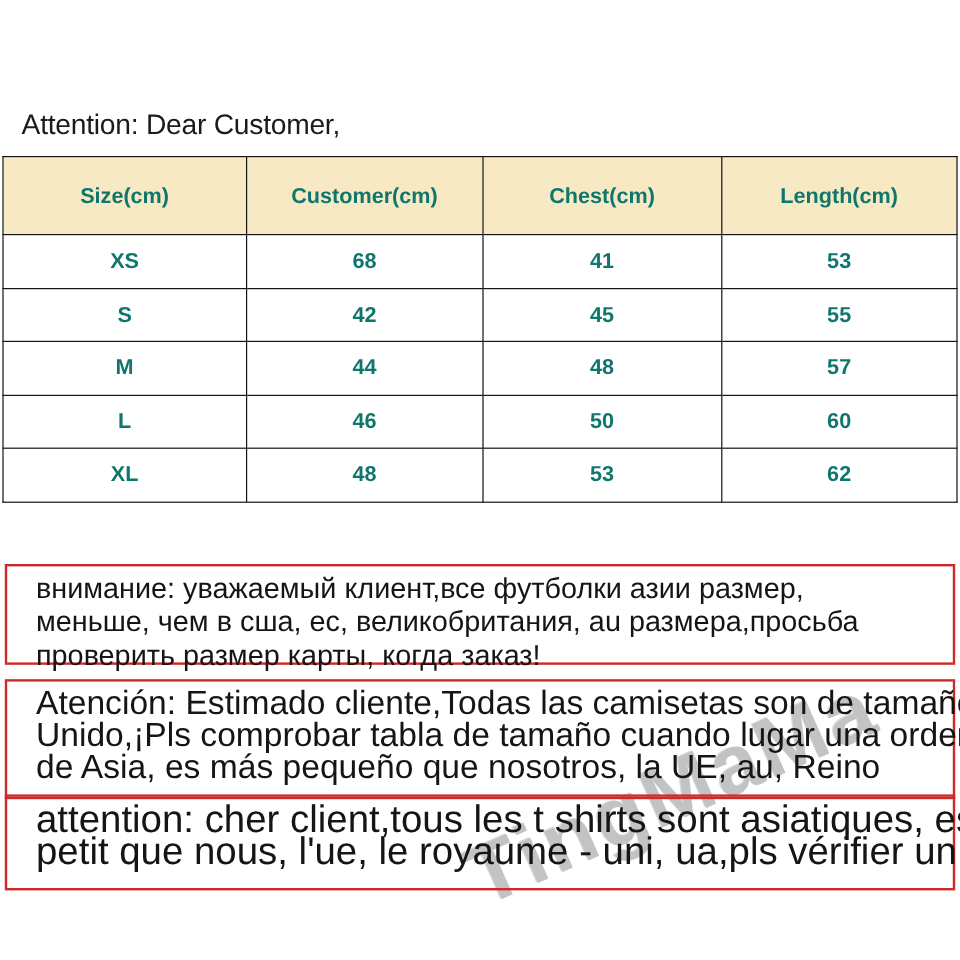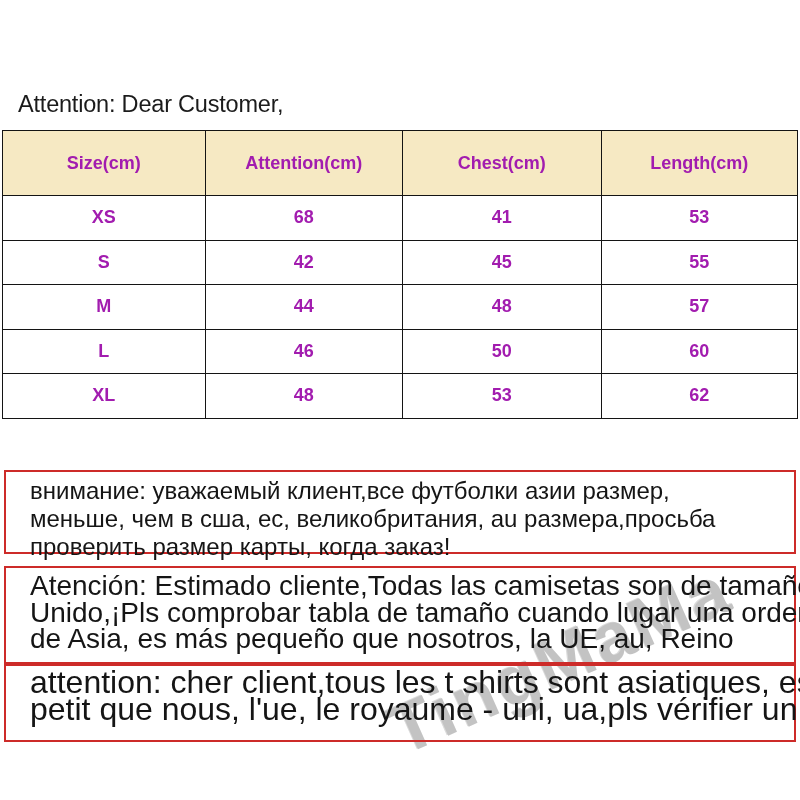--- a/index.html
+++ b/index.html
@@ -33,21 +33,21 @@
     table-layout: fixed;
     z-index: 3;
     background: #ffffff;
   }
   .size-table th, .size-table td {
     border: 1.5px solid #141414;
     text-align: center;
     vertical-align: middle;
     font-weight: bold;
     font-size: 18px;
-    color: #a21caf;
+    color: #0f766e;
   }
   .size-table th {
     background: #f6e9c3;
     height: 62px;
   }
   .size-table td {
     background: #ffffff;
     height: 41.5px;
   }
   .size-table .c1 { width: 25.5%; }
@@ -95,21 +95,21 @@
 <div class="top-note">
   <div>Attention: Dear Customer,</div>
   <div>All T shirts are  Asian Size ,is smaller than US,EU,UK,AU size,</div>
   <div>pls check size chart when Place an order!</div>
 </div>
 
 <table class="size-table">
   <thead>
     <tr>
       <th class="c1">Size(cm)</th>
-      <th class="c2">Attention(cm)</th>
+      <th class="c2">Customer(cm)</th>
       <th class="c3">Chest(cm)</th>
       <th class="c4">Length(cm)</th>
     </tr>
   </thead>
   <tbody>
     <tr>
       <td>XS</td>
       <td>68</td>
       <td>41</td>
       <td>53</td>

